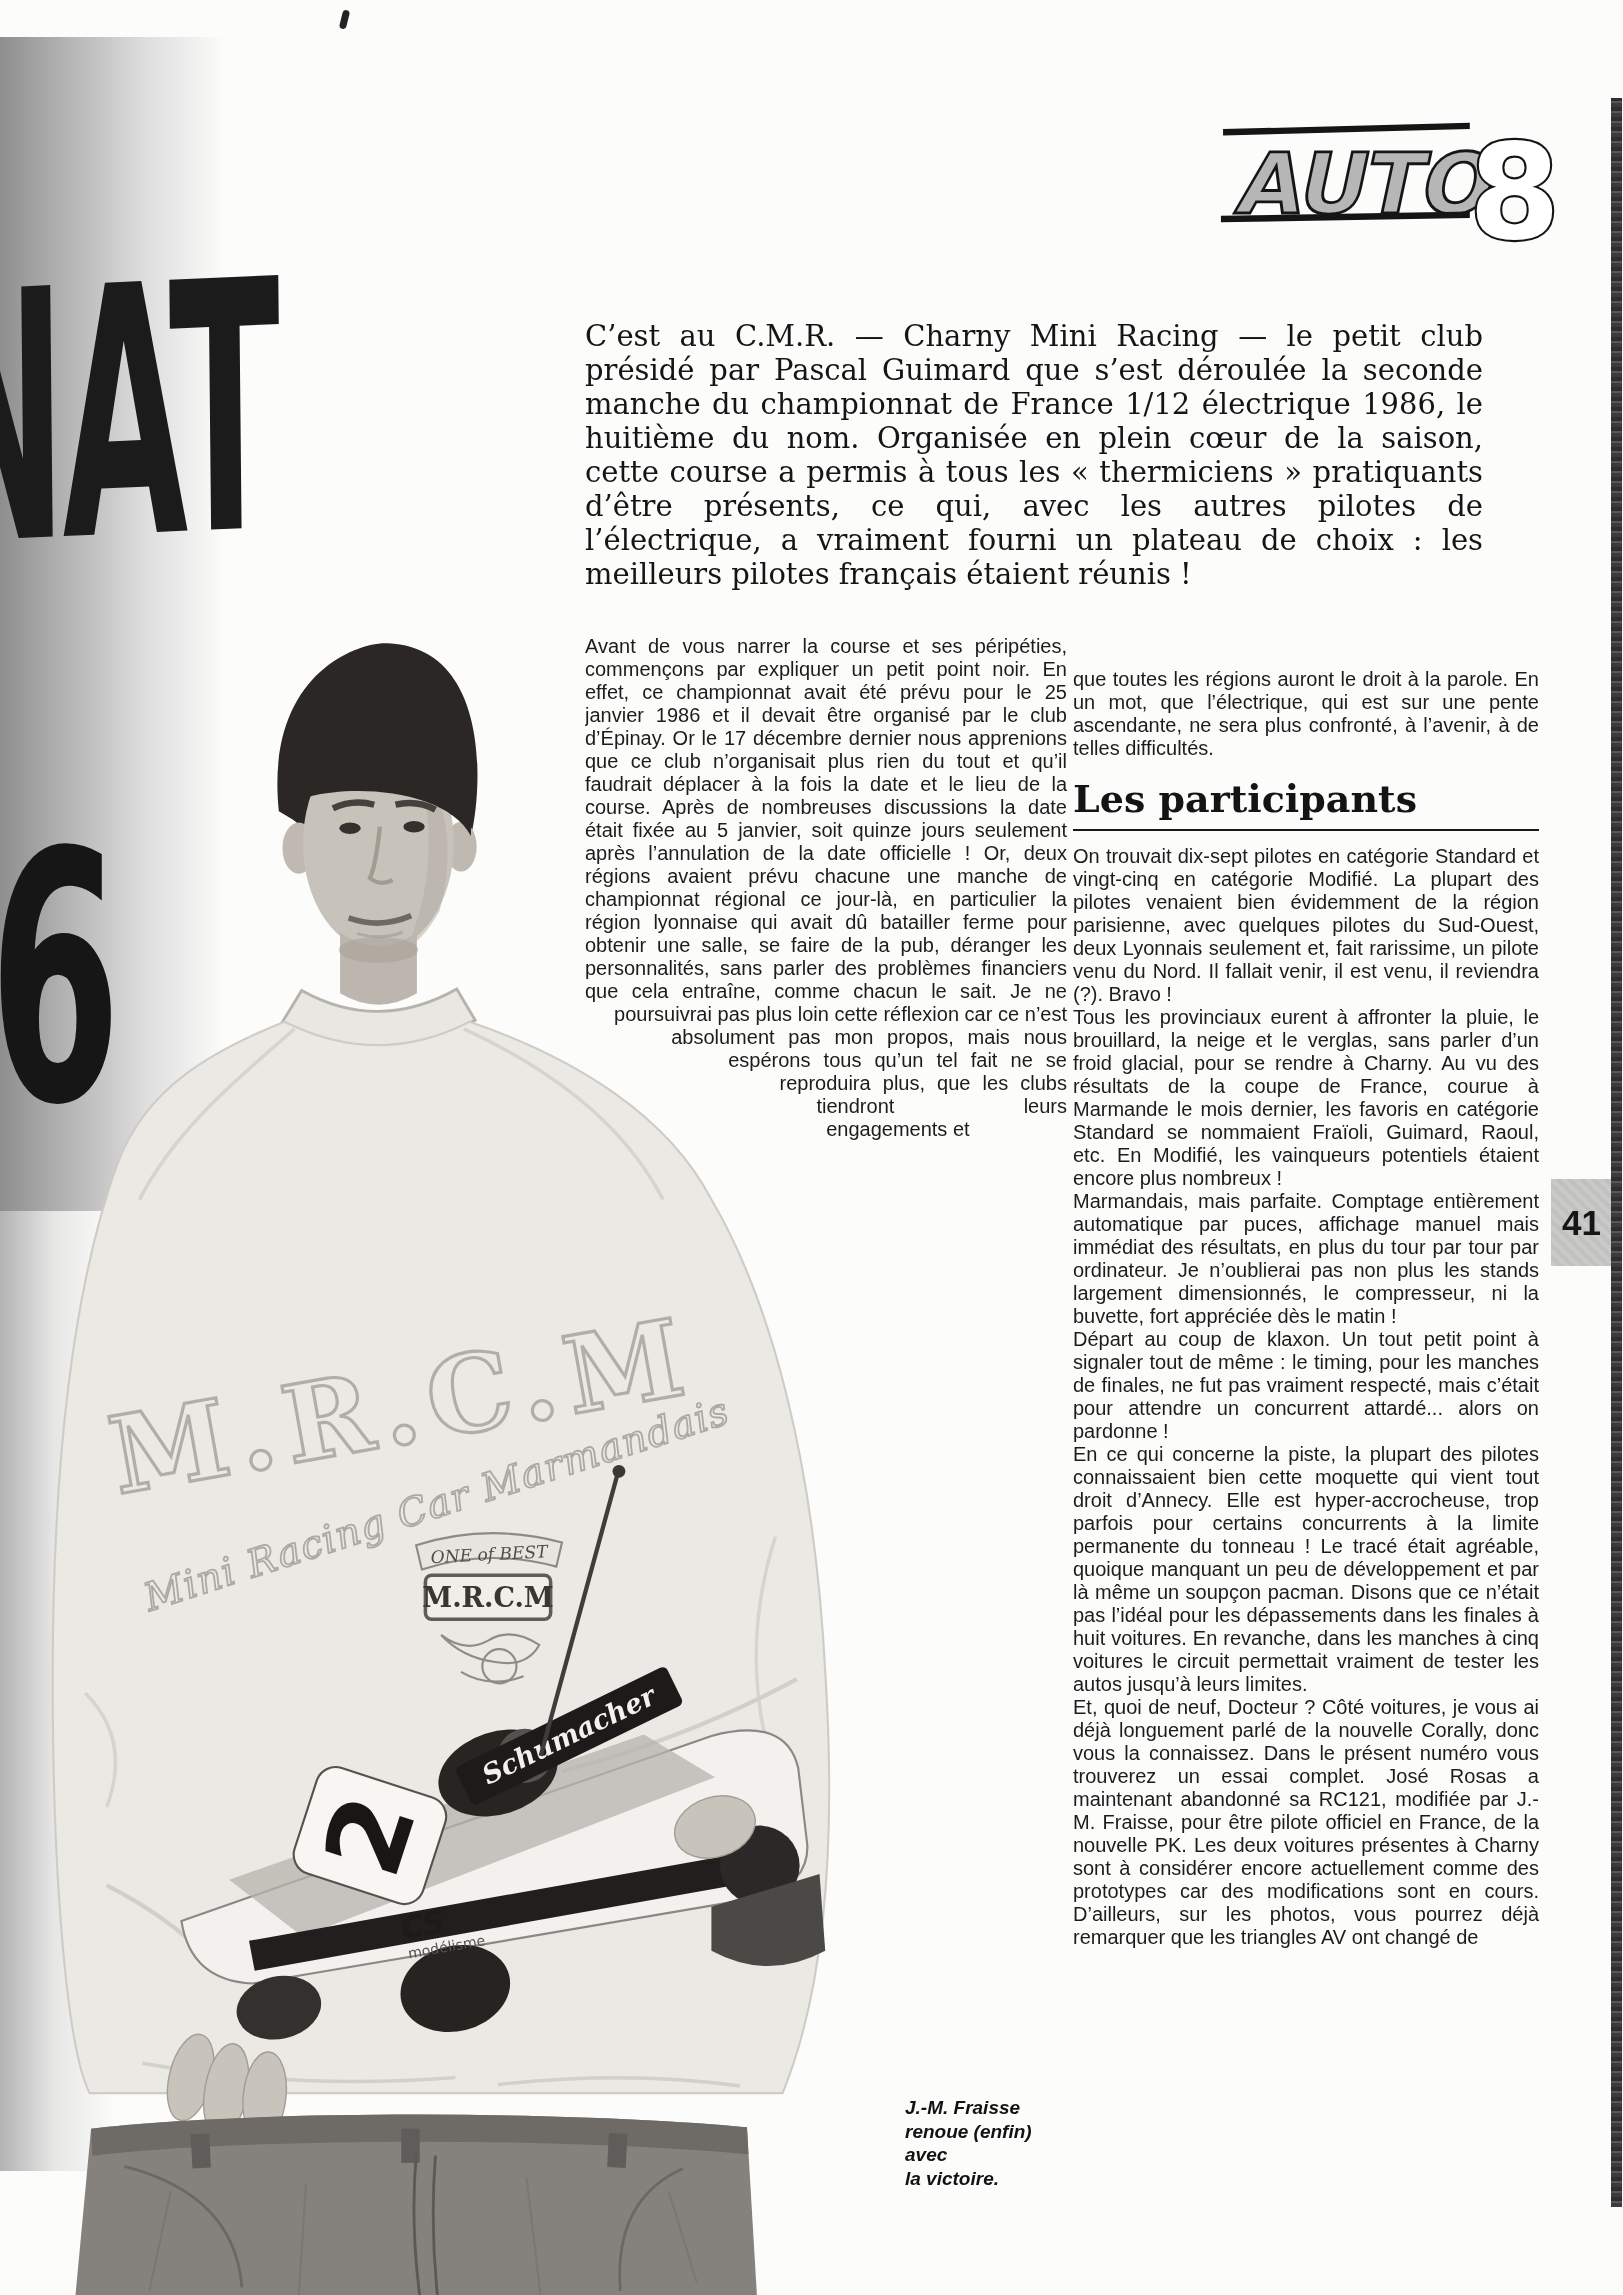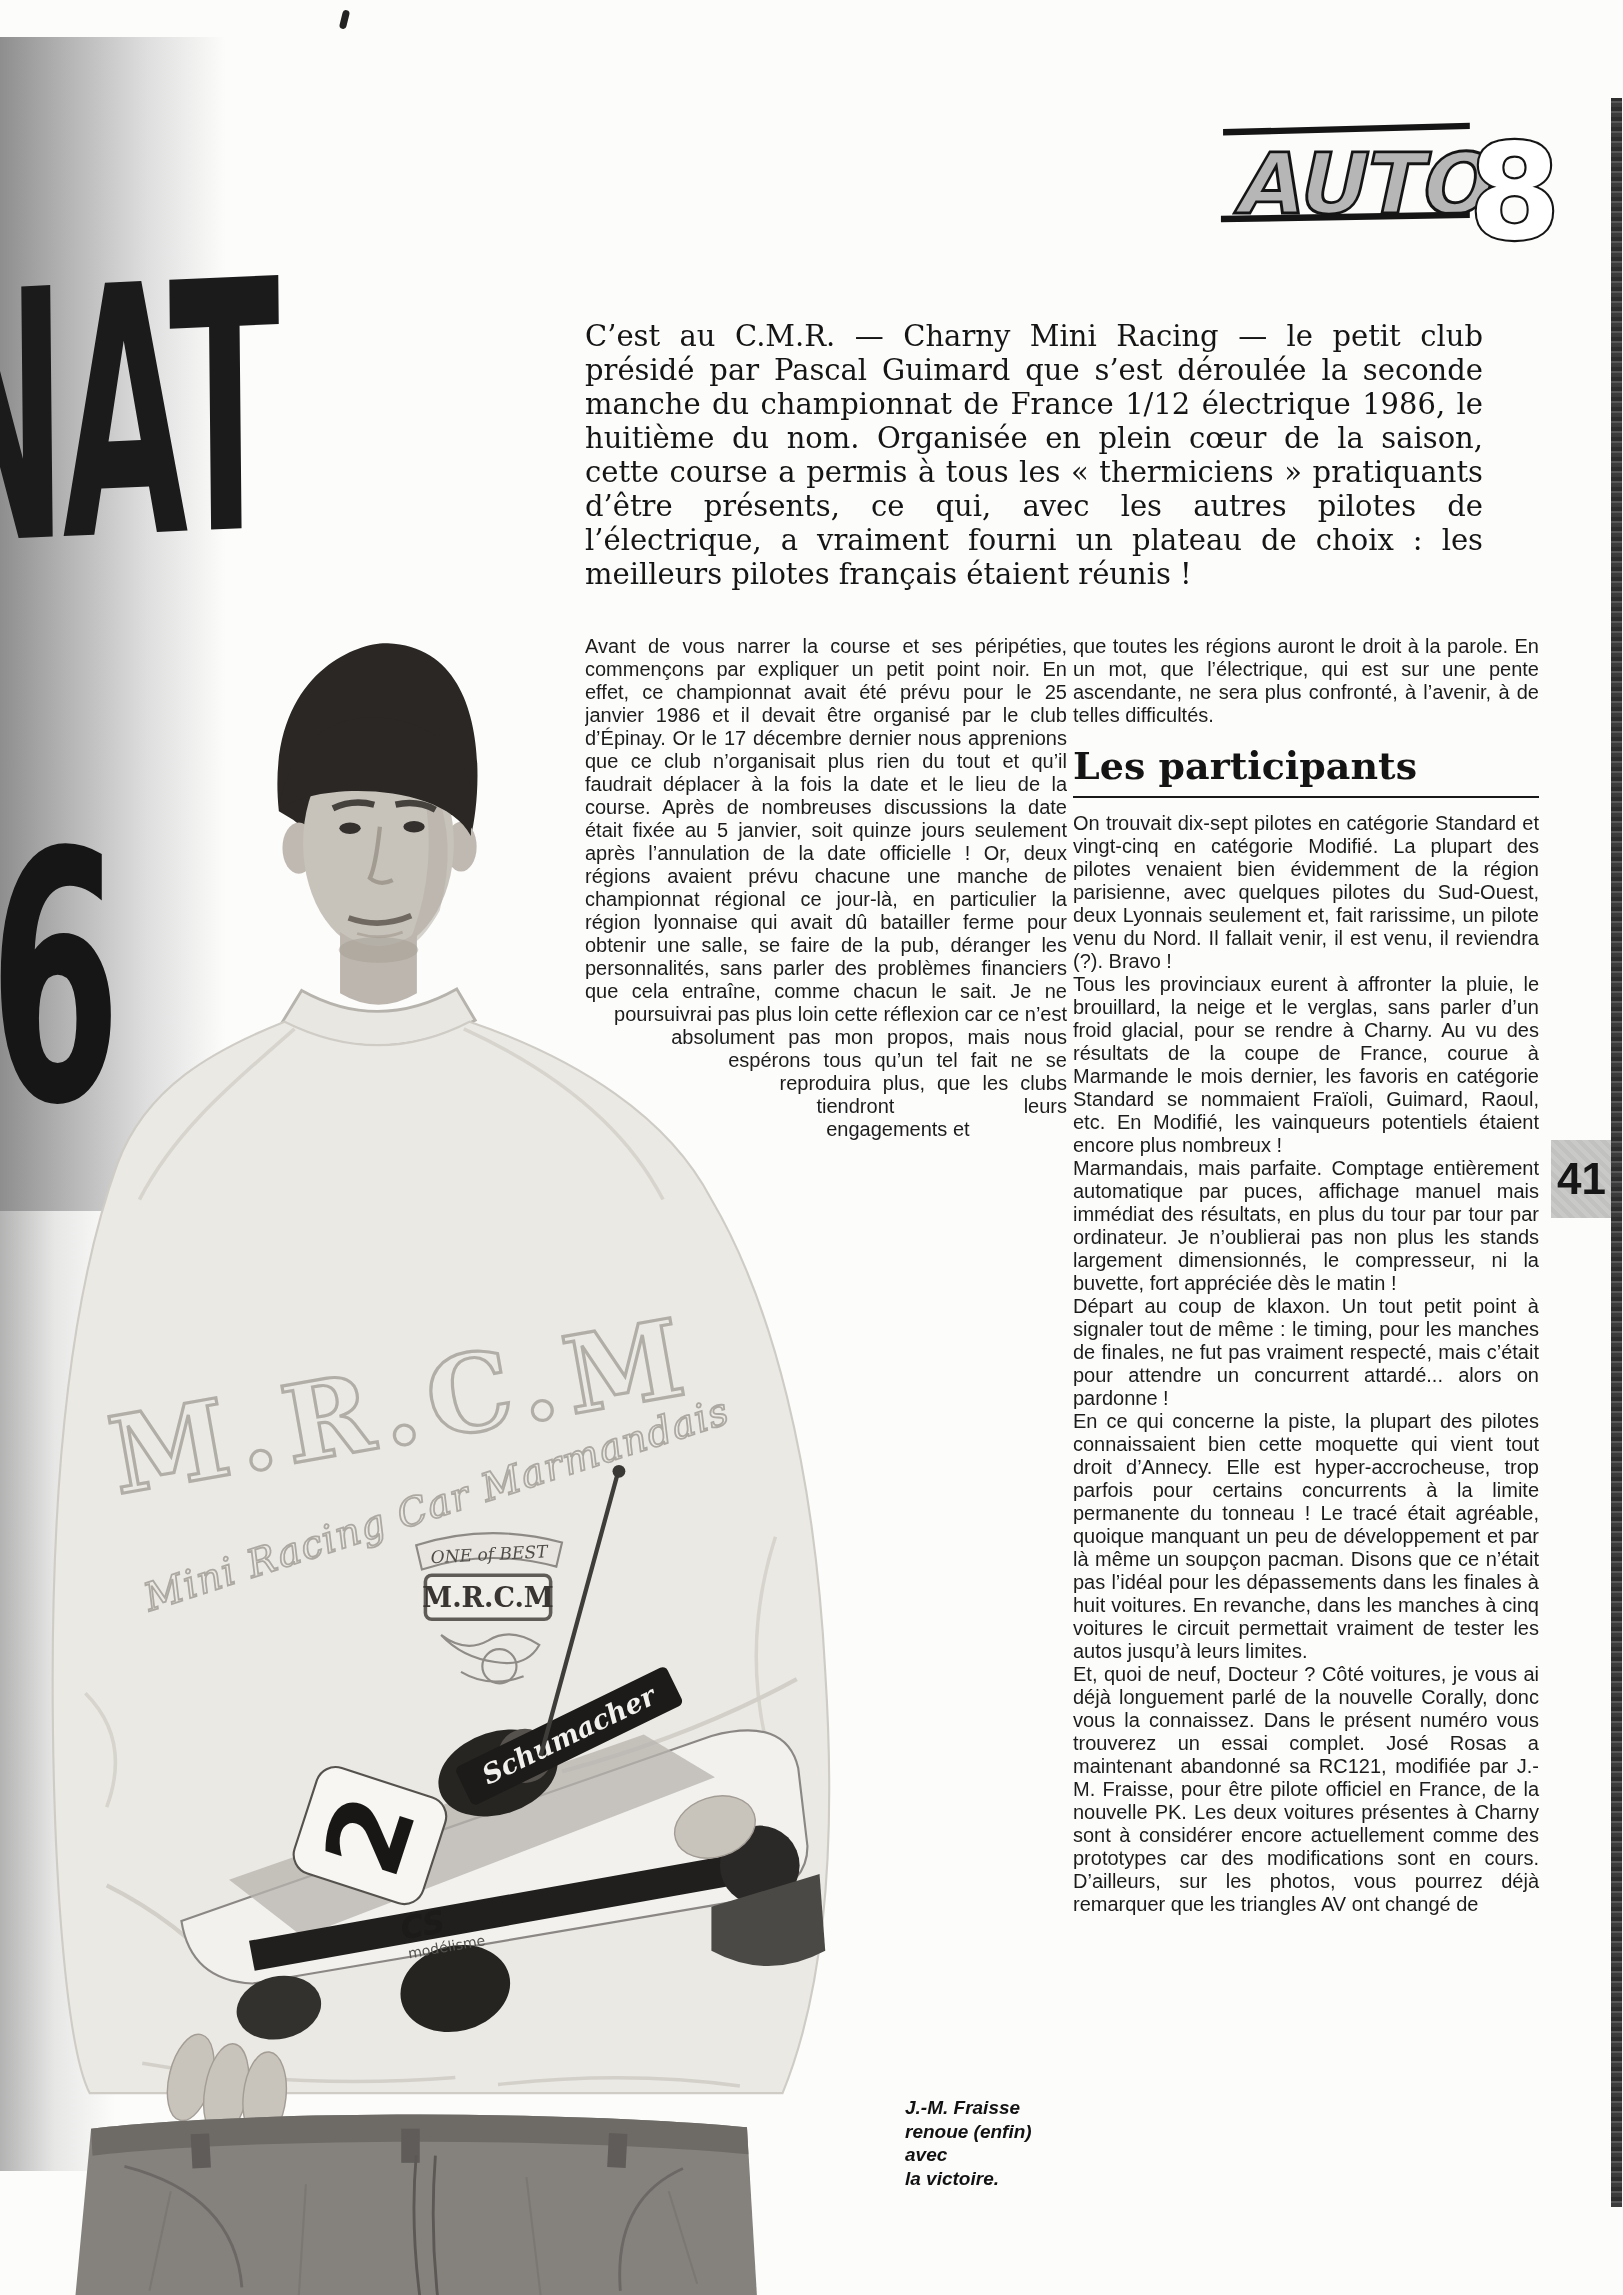--- a/index.html
+++ b/index.html
@@ -29,31 +29,31 @@
   .intro{position:absolute;left:585px;top:319px;width:898px;
     font-family:"DejaVu Serif",serif;font-weight:normal;font-size:29px;line-height:34px;
     text-align:justify;color:#151515;}
   
   .col{position:absolute;font-size:20px;line-height:23px;text-align:justify;color:#1c1c1c;}
   .col p{margin:0;}
   .col1{left:585px;top:635px;width:482px;height:711px;overflow:hidden;}
   .wrap-shape{float:left;width:281px;height:711px;
     shape-outside:polygon(0 388px,50px 409px,114px 434px,181px 462px,224px 487px,242px 530px,
       249px 573px,245px 615px,279px 637px,270px 711px,0 711px);shape-margin:8.5px;}
-  .col2{left:1073px;top:635px;width:466px;}
+  .col2{left:1073px;top:668px;width:466px;}
   .sec-h{font-family:"DejaVu Serif",serif;font-weight:bold;font-size:38px;line-height:1.05;
     color:#141414;border-bottom:2.8px solid #181818;padding-bottom:10.7px;margin:18.5px 0 14.2px 0;}
   
   .caption{position:absolute;left:905px;top:2096px;width:171px;font-weight:bold;font-style:italic;
     font-size:19px;line-height:23.5px;white-space:pre-line;color:#121212;}
   
-  .pagenum{position:absolute;left:1551px;top:1140px;width:61px;height:78px;
+  .pagenum{position:absolute;left:1551px;top:1179px;width:61px;height:87px;
     background:repeating-linear-gradient(45deg,#c9c9c7 0 4.3px,#c1c1bf 4.3px 8.5px);
     display:flex;align-items:center;justify-content:center;
-    font-weight:bold;font-size:44px;color:#161616;}
+    font-weight:bold;font-size:35px;color:#161616;}
   .photo-svg{position:absolute;left:0;top:626px;}
 </style>
 </head>
 <body>
 
 <div class="page">
 
   <div class="left-shade"></div>
   <div class="left-shade-low"></div>
   <div class="stray-mark"></div>

